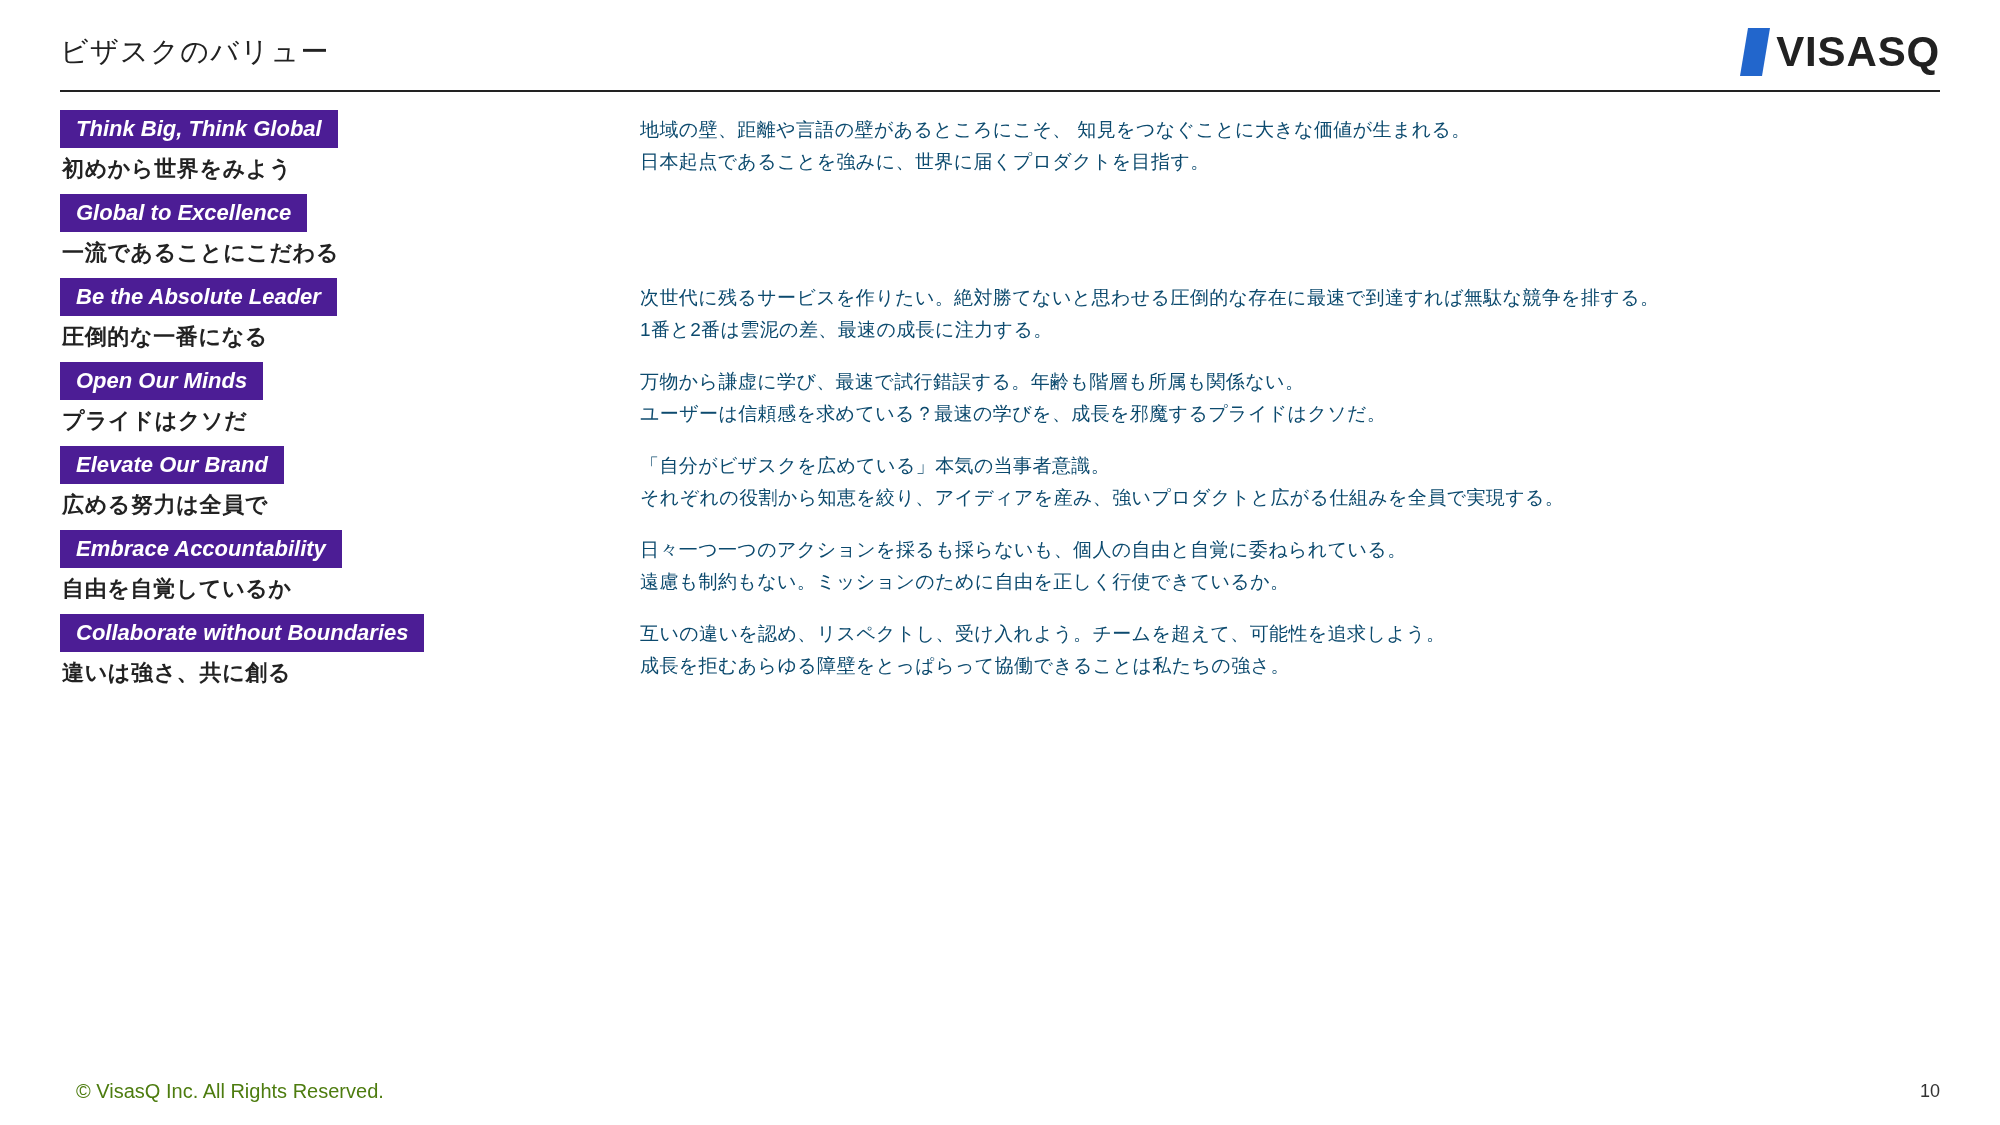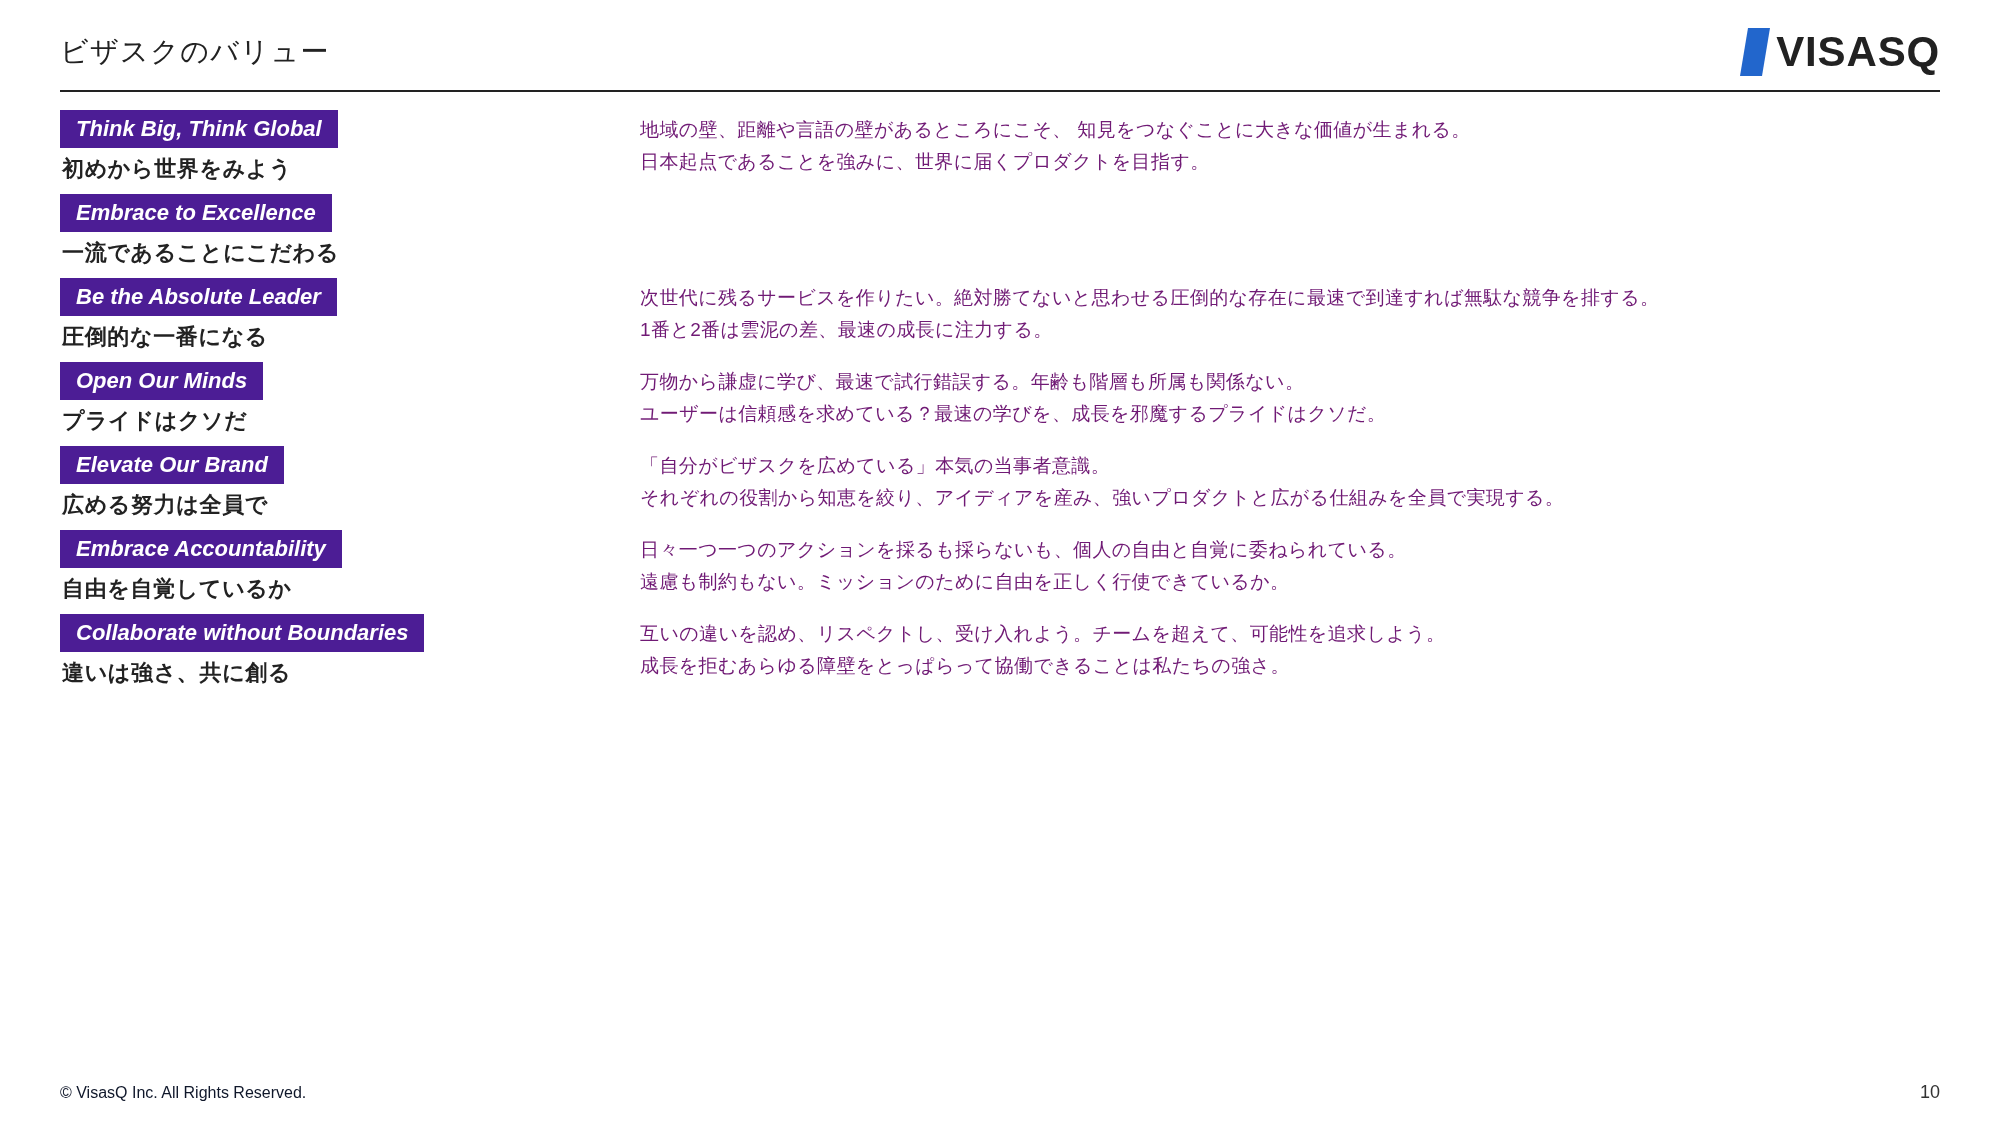--- a/index.html
+++ b/index.html
@@ -94,39 +94,40 @@
       letter-spacing: 0.03em;
     }
 
     .value-right {
       flex: 1;
       padding-top: 4px;
     }
 
     .value-desc {
       font-size: 19px;
-      color: #701a75;
+      color: #0c4a6e;
       line-height: 1.7;
       letter-spacing: 0.02em;
     }
 
     
     .footer {
       position: absolute;
       bottom: 22px;
       left: 60px;
       right: 60px;
       display: flex;
       justify-content: space-between;
       align-items: center;
     }
 
     .footer-copy {
-      font-size: 16px;
-      color: #0f172a;
+      font-size: 20px;
+      color: #4d7c0f;
+      margin-left: 16px;
     }
 
     .footer-page {
       font-size: 18px;
       color: #333;
       font-weight: 500;
     }
 
     
     .logo-slash-svg {
@@ -161,21 +162,21 @@
       <div class="value-right">
         <div class="value-desc">
           <span>地域の壁、距離や言語の壁があるところにこそ、 知見をつなぐことに大きな価値が生まれる。</span><br>
           <span>日本起点であることを強みに、世界に届くプロダクトを目指す。</span>
         </div>
       </div>
     </div>
 
     <div class="value-row">
       <div class="value-left">
-        <div class="value-badge">Embrace to Excellence</div>
+        <div class="value-badge">Global to Excellence</div>
         <div class="value-japanese">一流であることにこだわる</div>
       </div>
     </div>
 
     <div class="value-row">
       <div class="value-left">
         <div class="value-badge">Be the Absolute Leader</div>
         <div class="value-japanese">圧倒的な一番になる</div>
       </div>
       <div class="value-right">

